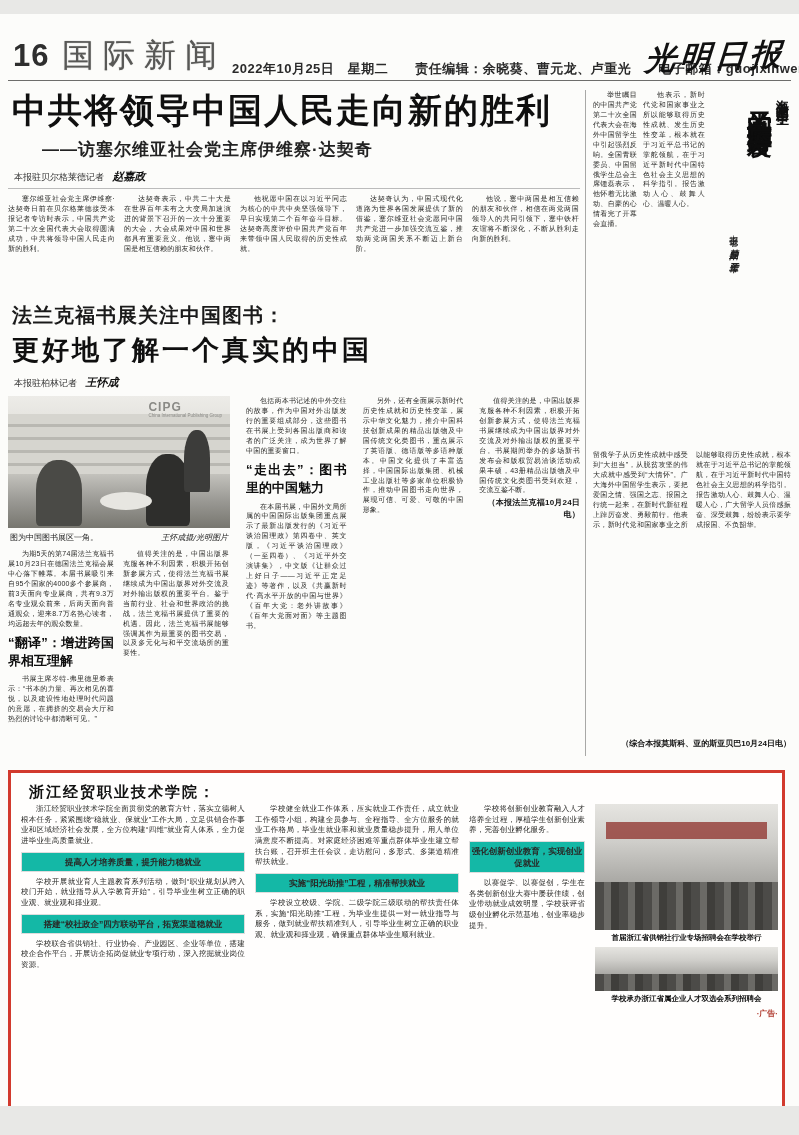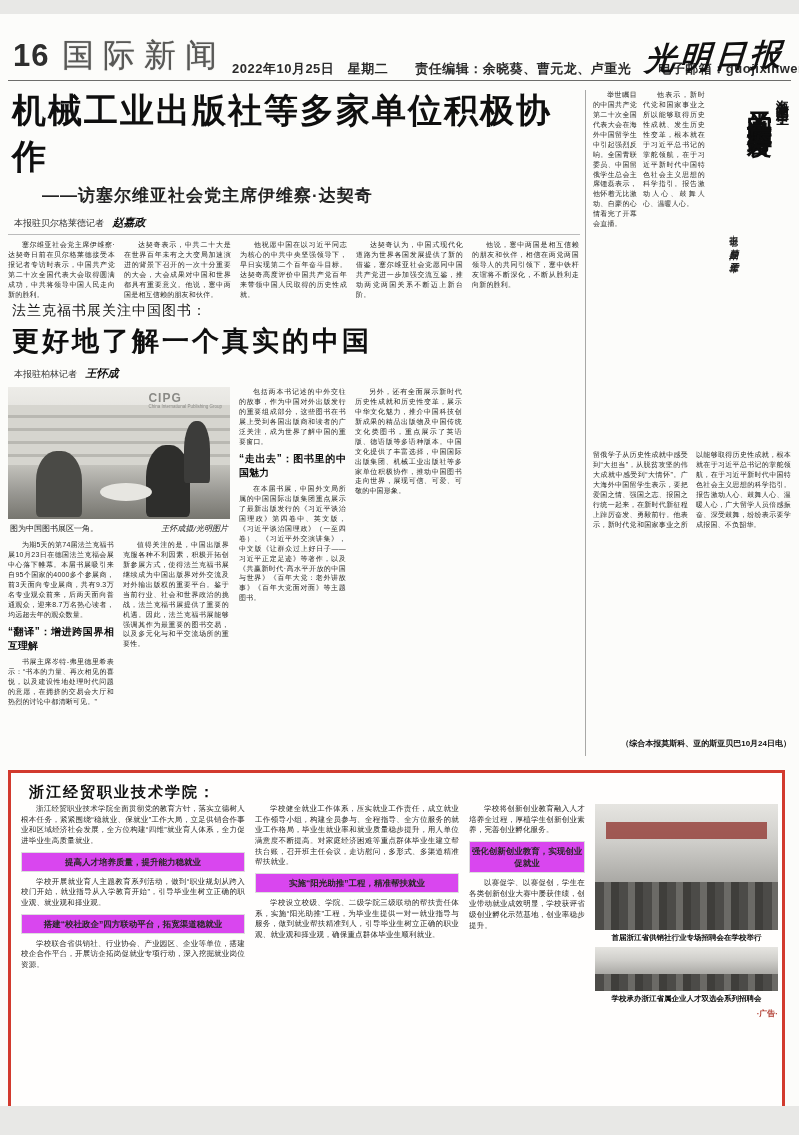--- a/index.html
+++ b/index.html
@@ -36,56 +36,56 @@
   .sb-vert{flex:1;display:flex;justify-content:flex-end;}
   .vtext{writing-mode:vertical-rl;}
   .sb-kicker{font-size:13px;font-weight:bold;color:#111;letter-spacing:2px;height:150px;}
   .sb-headline{font-size:25px;font-weight:900;color:#0d0d0d;line-height:1.05;letter-spacing:2px;margin-left:4px;}
   .sb-byline{font-size:9px;color:#222;margin-top:138px;margin-right:3px;letter-spacing:1px;}
   .sb-byline b{font-family:"DejaVu Serif",serif;font-style:italic;}
   .sb-bottom{margin-top:8px;height:288px;column-count:2;column-gap:8px;}
   .sb-bottom span{display:inline;}
   
   .a2{position:absolute;left:8px;top:288px;width:572px;}
-  .a2 .kick{font-size:14px;font-weight:normal;color:#1a1a1a;margin-left:4px;letter-spacing:1px;}
+  .a2 .kick{font-size:20px;font-weight:bold;color:#1a1a1a;margin-left:4px;letter-spacing:1px;}
   .a2 .hl{font-size:27px;font-weight:900;margin:3px 0 0 4px;letter-spacing:3px;color:#0f0f0f;}
   .a2 .bl{margin:7px 0 6px 6px;}
-  .a2 .content{display:flex;gap:9px;}
+  .a2 .content{display:flex;gap:16px;}
   .leftwrap{width:222px;flex:none;}
   .photo-cipg{position:relative;width:222px;height:132px;overflow:hidden;
       background:linear-gradient(180deg,#edecE8 0%,#e0dfda 28%,#cåc 0,#cbcac4 55%,#999893 80%,#77766F 100%);
       background:linear-gradient(180deg,#edece8 0%,#e0dfda 28%,#cbcac4 55%,#999893 80%,#77766f 100%);}
   .shelves{position:absolute;left:0;top:18px;width:100%;height:60px;
       background:repeating-linear-gradient(180deg,#d6d5cf 0 10px,#b9b8b2 10px 13px);}
   .cipg-logo{position:absolute;right:8px;top:4px;text-align:left;color:#8a8a86;}
   .cipg-logo .big{font-size:12px;font-weight:900;letter-spacing:1px;}
   .cipg-logo .sub{font-size:4.5px;line-height:1.1;}
   .fig{position:absolute;border-radius:45% 45% 8% 8%;background:#3a3a38;}
   .fig1{left:28px;top:64px;width:46px;height:66px;background:#4a4a46;}
   .fig2{left:138px;top:58px;width:44px;height:72px;background:#2e2e2c;}
   .fig3{left:176px;top:34px;width:26px;height:62px;background:#3c3c3a;}
   .ptable{position:absolute;left:92px;top:96px;width:52px;height:18px;border-radius:50%;background:#e7e6e1;}
   .capline{display:flex;justify-content:space-between;font-size:8px;color:#222;margin:4px 2px 6px;}
   .capline .cred{font-family:"DejaVu Serif",serif;font-style:italic;}
   .undercols{display:flex;gap:9px;}
   .ucol{width:106px;height:186px;}
   .a2col{width:107px;height:372px;}
-  .subhd{font-size:10px;font-weight:900;color:#0d0d0d;margin:5px 0 4px;text-indent:0;letter-spacing:0;}
+  .subhd{font-size:13px;font-weight:900;color:#0d0d0d;margin:5px 0 4px;text-indent:0;letter-spacing:0;}
   
   .adbox{position:absolute;left:8px;top:756px;width:777px;height:340px;border:3px solid #d23a2e;
       background:#fffefd;box-sizing:border-box;padding:8px 10px 6px;}
   .ad-org{font-size:15px;font-weight:700;letter-spacing:2px;color:#111;margin:2px 0 2px 8px;}
   .ad-hl{font-size:24px;font-weight:900;text-align:center;letter-spacing:2px;color:#0c0c0c;margin:4px 0 10px;}
   .ad-row{display:flex;gap:10px;}
   .ad-c1{width:224px;flex:none;}
   .ad-c2{width:204px;flex:none;}
   .ad-c3{width:116px;flex:none;}
   .ad-photos{width:183px;flex:none;}
   .ad-row .smallcol{font-size:7.5px;}
-  .adbar{background:#d946ef;border:1px solid #ddd;font-size:8.5px;font-weight:900;text-align:center;
+  .adbar{background:#14b8a6;border:1px solid #ddd;font-size:8.5px;font-weight:900;text-align:center;
       padding:3px 0;margin:5px 0;text-indent:0;letter-spacing:0;}
   .adphoto{width:100%;background:linear-gradient(180deg,#e6e5e1 0%,#cfceca 30%,#a6a5a1 65%,#7b7a76 100%);
       position:relative;overflow:hidden;}
   .adphoto .banner{position:absolute;left:6%;top:14%;width:88%;height:14%;background:#8d2f2a;opacity:.75;}
   .adphoto .crowd{position:absolute;left:0;bottom:0;width:100%;height:38%;
       background:repeating-linear-gradient(90deg,#4c4b48 0 9px,#6b6a66 9px 16px,#3f3e3b 16px 24px);}
   .ph1{height:126px;}
   .ph2{height:44px;}
   .adcap{font-size:7.5px;font-weight:bold;text-align:center;line-height:1.3;margin:3px 0 4px;color:#111;}
   .admark-row{display:flex;justify-content:flex-end;}
@@ -99,21 +99,21 @@
 
 <div class="page">
 
   <div class="pagenum">16</div>
   <div class="section-title">国际新闻</div>
   <div class="edition-info">2022年10月25日　星期二　　责任编辑：余晓葵、曹元龙、卢重光　　电子邮箱：guojixinwen@gmdaily.cn</div>
   <div class="masthead">光明日报</div>
   <div class="toprule"></div>
 
   <div class="a1">
-    <div class="hl">机械工业出版社等多家单位积极协作</div>
+    <div class="hl">中共将领导中国人民走向新的胜利</div>
     <div class="dek">——访塞尔维亚社会党主席伊维察·达契奇</div>
     <div class="bl bylinebox">
       <span>本报驻贝尔格莱德记者</span>
       <span class="byname">赵嘉政</span>
     </div>
     <div class="rule"></div>
     <div class="cols">
       <div class="col smallcol">
           <p>塞尔维亚社会党主席伊维察·达契奇日前在贝尔格莱德接受本报记者专访时表示，中国共产党第二十次全国代表大会取得圆满成功，中共将领导中国人民走向新的胜利。</p>
         </div>
@@ -192,20 +192,24 @@
         </div>
       </div>
       <div class="a2col smallcol">
         <p>包括两本书记述的中外交往的故事，作为中国对外出版发行的重要组成部分，这些图书在书展上受到各国出版商和读者的广泛关注，成为世界了解中国的重要窗口。</p>
         <div class="subhd">“走出去”：图书里的中国魅力</div>
         <p>在本届书展，中国外文局所属的中国国际出版集团重点展示了最新出版发行的《习近平谈治国理政》第四卷中、英文版，《习近平谈治国理政》（一至四卷）、《习近平外交演讲集》，中文版《让群众过上好日子——习近平正定足迹》等著作，以及《共赢新时代·高水平开放的中国与世界》《百年大党：老外讲故事》《百年大党面对面》等主题图书。</p>
       </div>
       <div class="a2col smallcol">
         <p>另外，还有全面展示新时代历史性成就和历史性变革，展示中华文化魅力，推介中国科技创新成果的精品出版物及中国传统文化类图书，重点展示了英语版、德语版等多语种版本。中国文化提供了丰富选择，中国国际出版集团、机械工业出版社等多家单位积极协作，推动中国图书走向世界，展现可信、可爱、可敬的中国形象。</p>
       </div>
+      <div class="a2col smallcol">
+        <p>值得关注的是，中国出版界克服各种不利因素，积极开拓创新参展方式，使得法兰克福书展继续成为中国出版界对外交流及对外输出版权的重要平台。书展期间举办的多场新书发布会和版权贸易洽谈活动成果丰硕，43册精品出版物及中国传统文化类图书受到欢迎，交流互鉴不断。</p>
+        <div class="datelend">（本报法兰克福10月24日电）</div>
+      </div>
     </div>
   </div>
 
   <div class="adbox">
     <div class="ad-org">浙江经贸职业技术学院：</div>
     <div class="ad-row">
       <div class="ad-c1 smallcol">
         <p>浙江经贸职业技术学院全面贯彻党的教育方针，落实立德树人根本任务，紧紧围绕“稳就业、保就业”工作大局，立足供销合作事业和区域经济社会发展，全方位构建“四维”就业育人体系，全力促进毕业生高质量就业。</p>
         <div class="adbar">提高人才培养质量，提升能力稳就业</div>
         <p>学校开展就业育人主题教育系列活动，做到“职业规划从跨入校门开始，就业指导从入学教育开始”，引导毕业生树立正确的职业观、就业观和择业观。</p>

